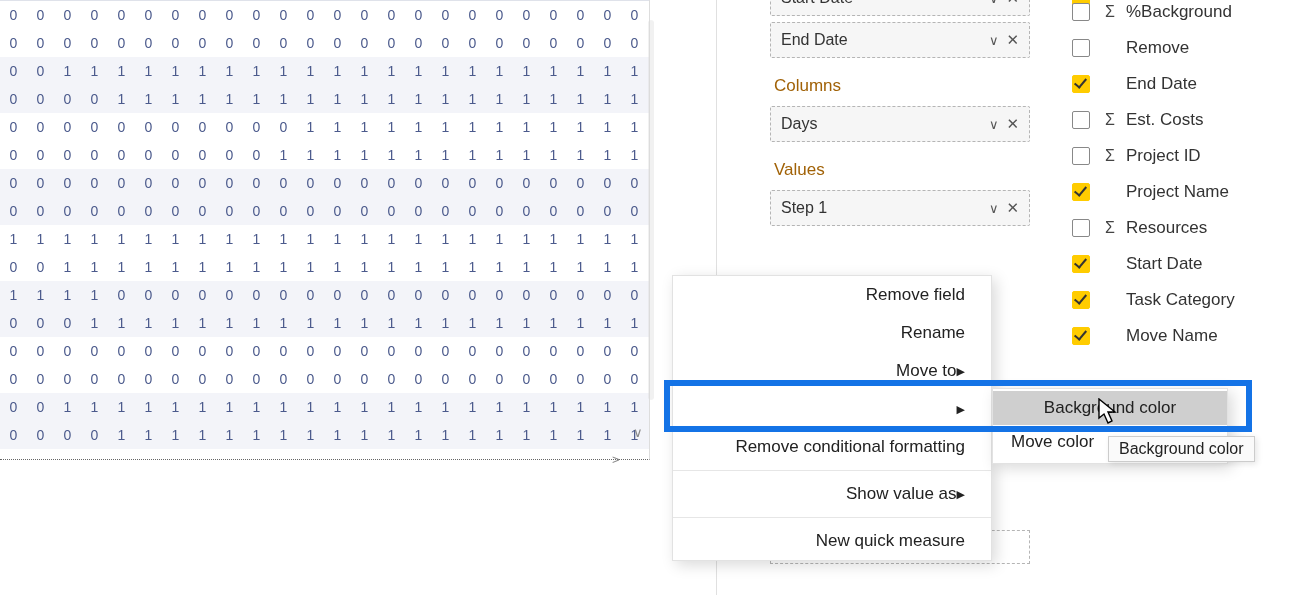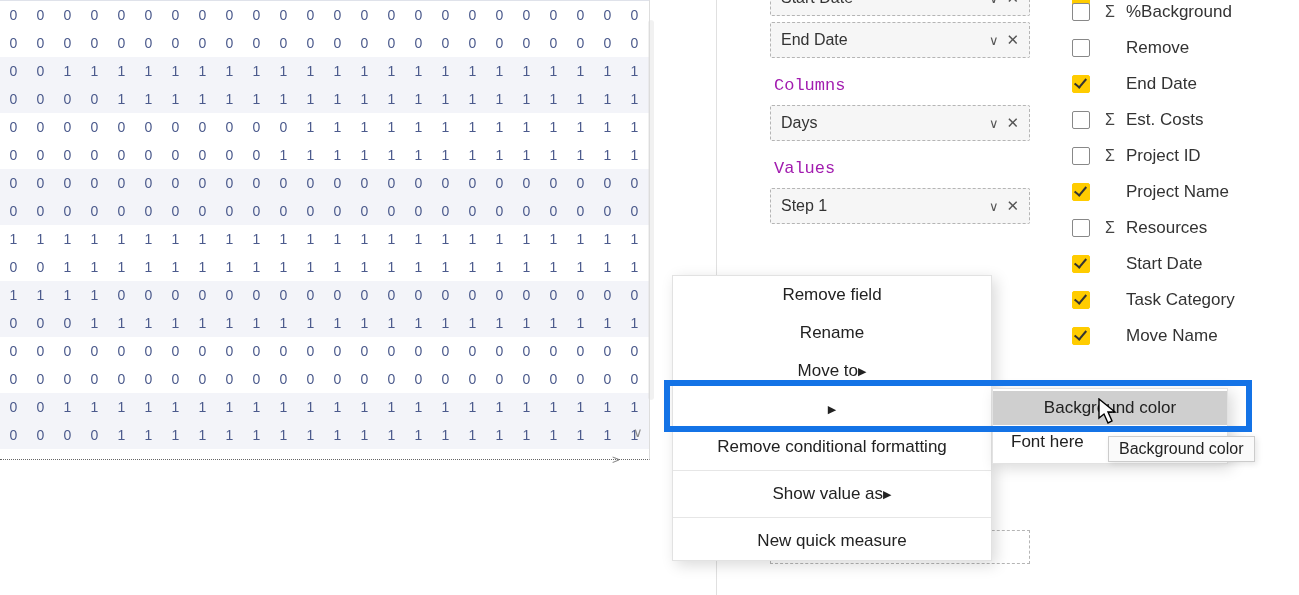--- a/index.html
+++ b/index.html
@@ -65,24 +65,23 @@
     align-items: center;
     padding: 0 10px;
     color: #333;
     font-size: 16px;
     margin-bottom: 6px;
   }
   .well-pill .label { flex: 1; }
   .well-pill .chev { margin-right: 8px; font-size: 13px; color: #555; }
   .well-pill .x { font-size: 15px; color: #555; }
   .well-header {
-    color: #a21caf;
+    color: #a16207;
     font-size: 17px;
     margin: 18px 0 10px 4px;
-    font-family: Liberation Mono, monospace;
   }
   .add-drill {
     position: absolute;
     left: 770px; top: 530px;
     width: 260px;
     height: 34px;
     border: 1px dashed #b5b5b5;
     color: #9a9a9a;
     font-size: 15px;
     display: flex;
@@ -142,21 +141,21 @@
     background: #fff;
     border: 1px solid #e2e2e2;
     box-shadow: 4px 4px 14px rgba(0,0,0,0.15);
     z-index: 10;
   }
   .ctxitem {
     height: 38px;
     padding: 0 26px;
     display: flex;
     align-items: center;
-    justify-content: center;
+    justify-content: flex-end;
     font-size: 17px;
     color: #222;
   }
   .ctxitem .arrow { font-size: 11px; color: #222; }
   .ctxdivider { height: 1px; background: #e6e6e6; margin: 4px 0; }
   .cf-highlight {
     position: absolute;
     left: 664px; top: 380px;
     width: 588px;
     height: 52px;
@@ -767,21 +766,21 @@
   </div>
 </div>
 
 <div class="cf-highlight"></div>
 
 <div class="submenu">
   <div class="subitem hl">
     <span>Background color</span>
   </div>
   <div class="subitem">
-    <span>Font here</span>
+    <span>Move color</span>
   </div>
 </div>
 
 <div class="tooltip">Background color</div>
 
 <svg class="cursor" width="22" height="28" viewBox="0 0 22 28">
   <path d="M1 1 L1 20 L6 16 L10 25 L14 23 L10 14 L17 14 Z" fill="#fff" stroke="#000" stroke-width="1.4"></path>
 </svg>
 
 </body></html>

